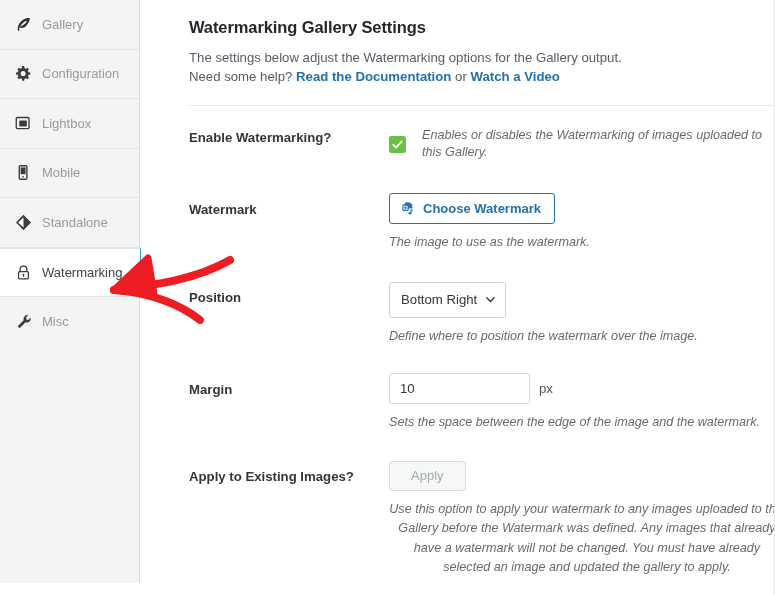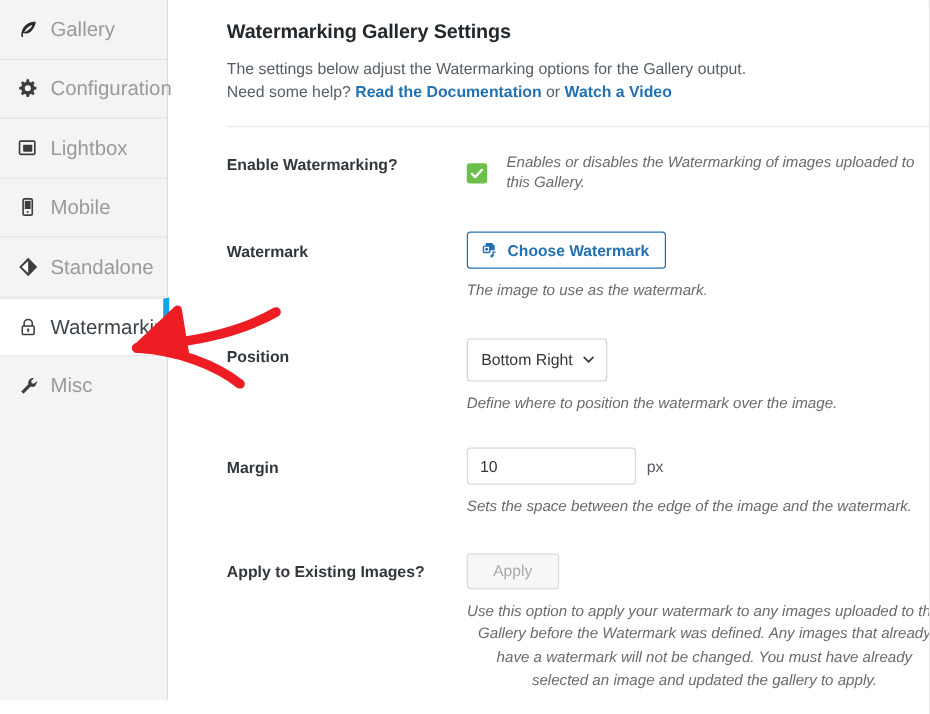--- a/index.html
+++ b/index.html
@@ -26,38 +26,38 @@
     background: #f4f4f4;
     border-right: 1px solid #dddddd;
   }
   .nav-item {
     position: relative;
     display: flex;
     align-items: center;
     height: 49.5px;
     padding-left: 13px;
     color: #9a9a9a;
-    font-size: 17px;
+    font-size: 13px;
     border-bottom: 1px solid #e4e4e4;
     background: transparent;
     cursor: pointer;
   }
   .nav-item:last-child { border-bottom: none; }
   .nav-item .nav-ico {
     width: 20px; height: 20px;
     margin-right: 9px;
     display: flex; align-items: center; justify-content: center;
     flex: none;
   }
   .nav-item .nav-ico svg { display: block; }
   .nav-item.active {
     background: #ffffff;
     color: #3c434a;
     width: 141px;
-    border-right: 5px solid #0ea5e9;
+    border-right: 1px solid #0ea5e9;
     z-index: 3;
     border-top: 1px solid #e4e4e4;
   }
   .nav-label { line-height: 1; white-space: nowrap; }
 
   
   .main {
     position: absolute;
     left: 141px; top: 4px;
     width: 634px; height: 595px;

